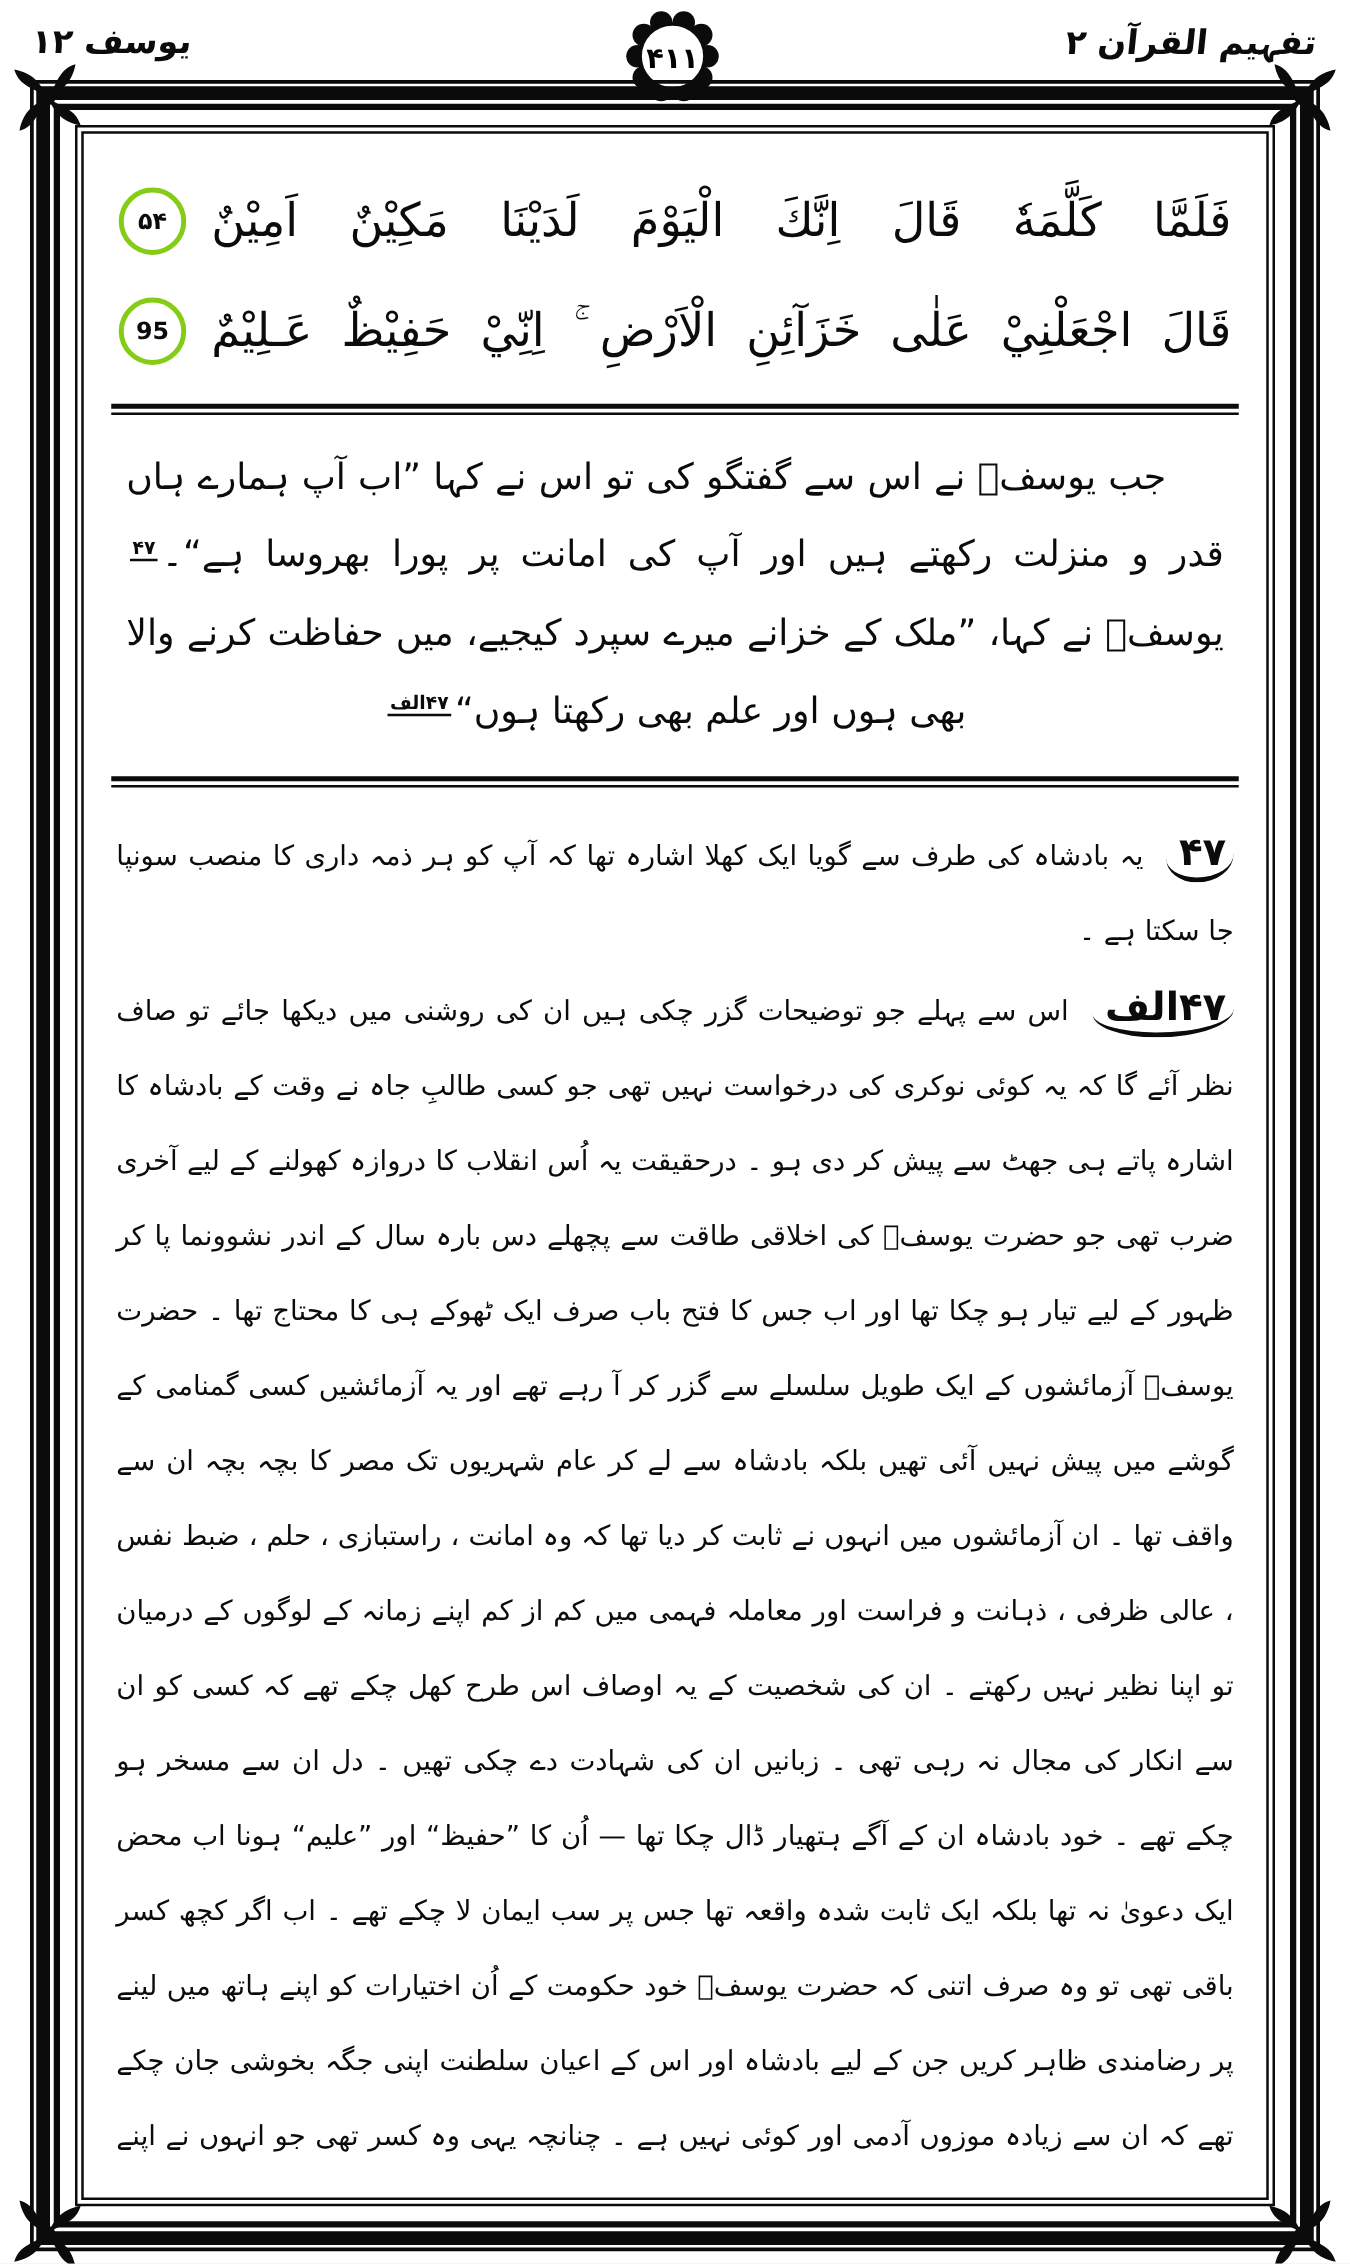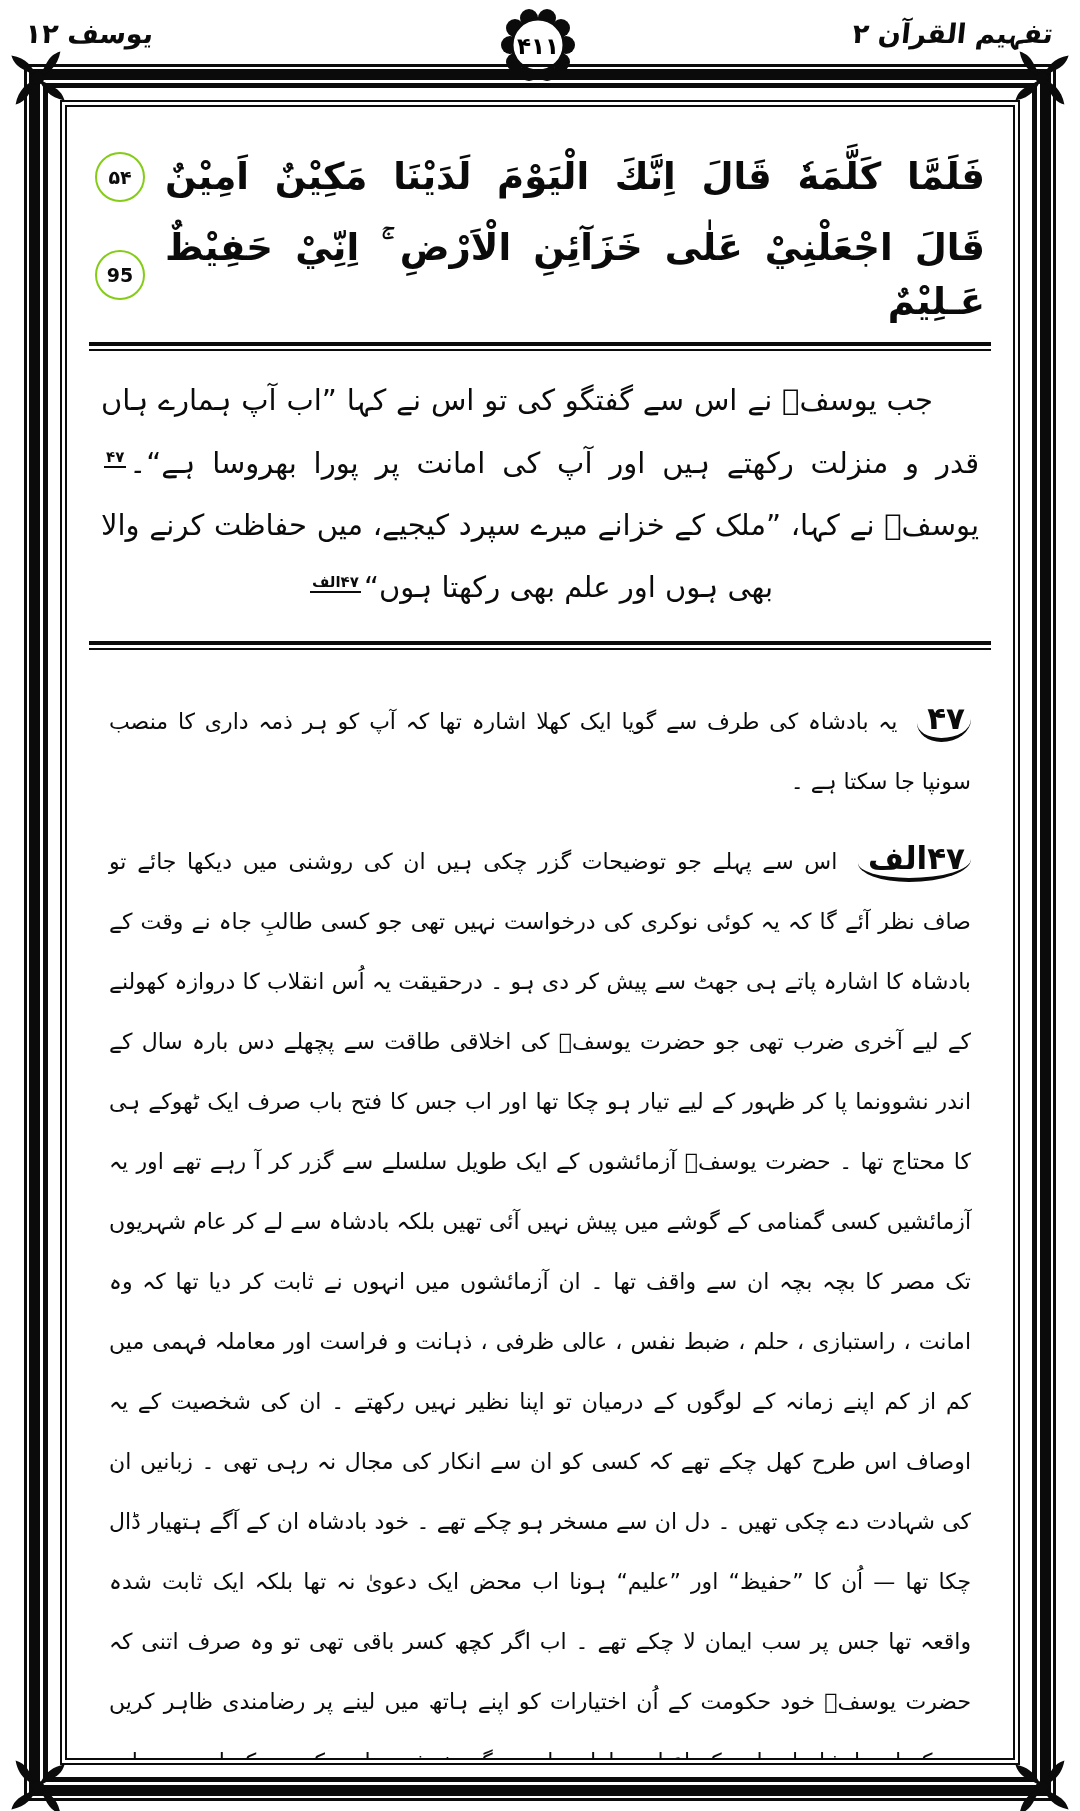--- a/index.html
+++ b/index.html
@@ -33,46 +33,46 @@
   .corner{position:absolute;width:56px;height:56px;}
   .corner.tl{top:-17px;left:-17px;}
   .corner.tr{top:-17px;right:-17px;transform:scaleX(-1);}
   .corner.bl{bottom:-17px;left:-17px;transform:scaleY(-1);}
   .corner.br{bottom:-17px;right:-17px;transform:scale(-1,-1);}
   .content{padding:10px 20px;}
   
   .verses{padding:16px 8px 6px 8px;}
   .verse-line{display:flex;align-items:center;gap:20px;min-height:88px;}
   .verse-text{
-    flex:1;font-size:37px;font-weight:bold;line-height:1.45;
+    flex:1;font-size:37px;font-weight:normal;line-height:1.45;
     text-align:justify;text-align-last:justify;
   }
   .verse-num{
-    flex:0 0 auto;width:46px;height:46px;border:2px solid #84cc16;border-radius:50%;
+    flex:0 0 auto;width:46px;height:46px;border:4px solid #84cc16;border-radius:50%;
     display:inline-flex;align-items:center;justify-content:center;
     font-size:19px;font-weight:bold;
   }
   
   .rule{border-top:4px solid #0b0b0b;border-bottom:2px solid #0b0b0b;height:3px;margin:8px 2px;}
   
   .translation{
     padding:10px 14px 14px 14px;
     font-size:29px;line-height:2.15;
     text-align:justify;text-align-last:center;
     text-indent:46px;
   }
   .fnref{
     font-size:15px;font-weight:bold;
     border-bottom:2px solid #0b0b0b;
     padding:0 2px;margin:0 3px;
     vertical-align:super;line-height:0;
   }
   
   .commentary{padding:14px 6px 0 6px;font-size:22px;line-height:60px;}
-  .commentary p{margin:16px;text-align:justify;}
+  .commentary p{margin:0;text-align:justify;}
   .last-start{text-align-last:start;}
   .last-center{text-align-last:center;}
   .marker{
     font-size:31px;font-weight:bold;
     padding:0 6px 2px 10px;margin-left:10px;
     border-bottom:4px solid #0b0b0b;
     border-radius:0 0 55% 45%;
     letter-spacing:1px;
   }
 </style>

